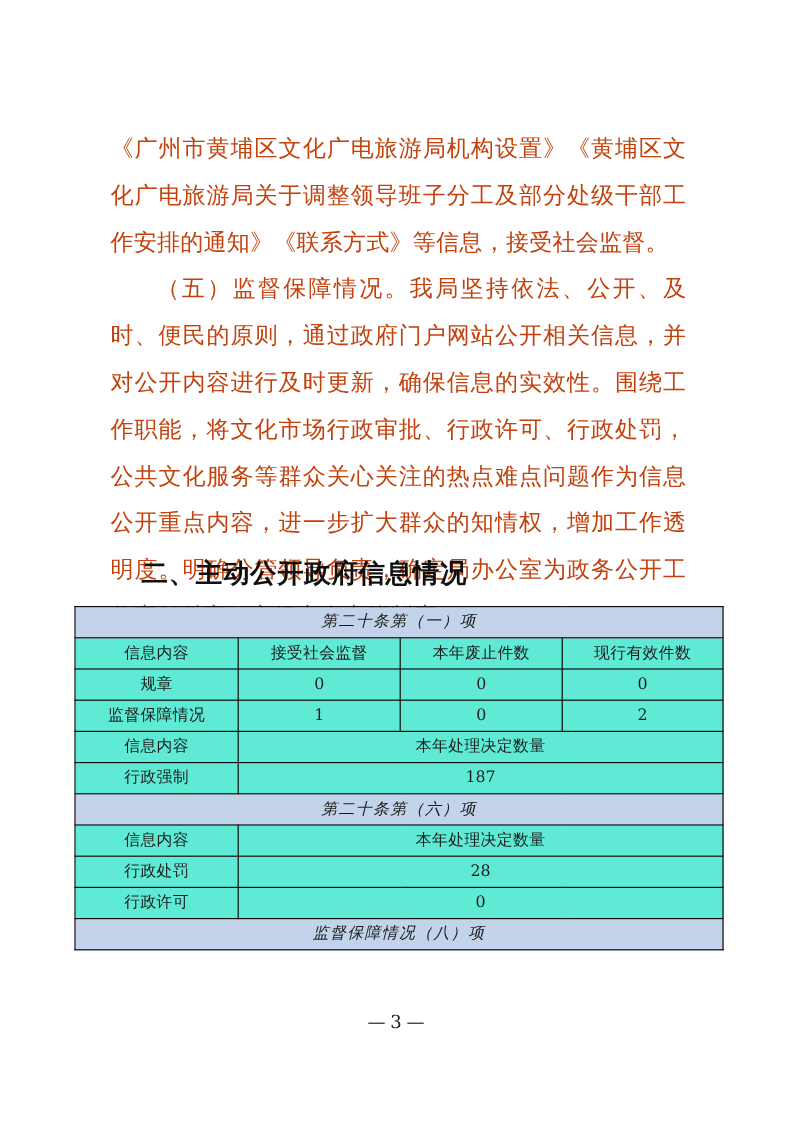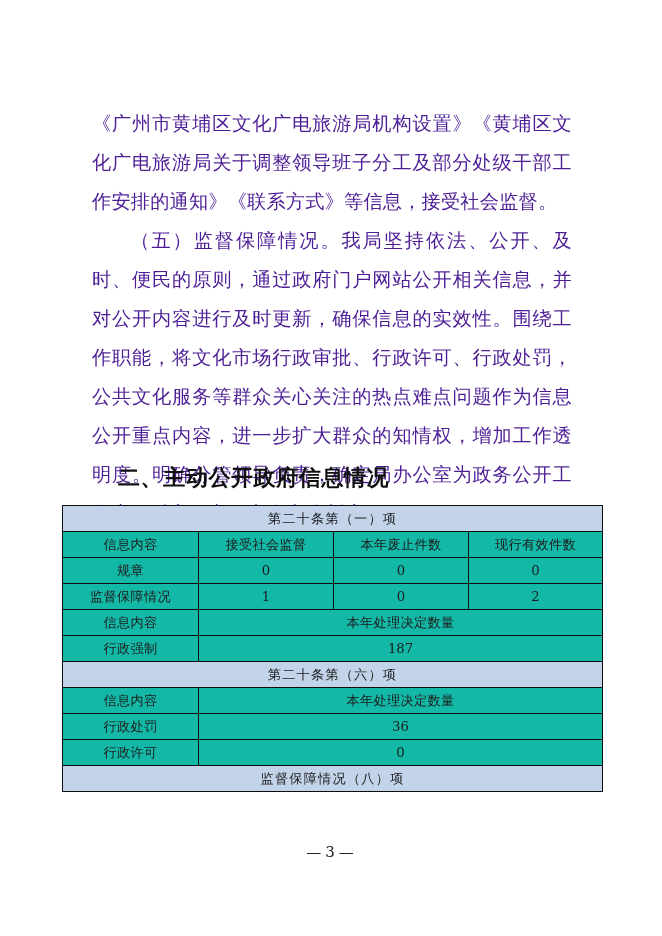--- a/index.html
+++ b/index.html
@@ -31,21 +31,21 @@
   }
 
   .para {
     font-family: "DejaVu Serif", "Liberation Serif", serif;
     font-size: 19.2px;
     line-height: 39px;
     text-align: justify;
     text-justify: inter-ideograph;
     letter-spacing: 0.2px;
     margin: 0;
-    color: #4c1d95;
+    color: #c2410c;
   }
   .para.indent {
     text-indent: 2em;
   }
 
   
   .section-heading {
     position: absolute;
     left: 118px;
     top: 463px;
@@ -69,26 +69,27 @@
     font-size: 13.2px;
     color: #1c1c1c;
   }
   .data-table td {
     border: 1px solid #0d0d0d;
     height: 25px;
     padding: 0 2px;
     text-align: center;
     vertical-align: middle;
     line-height: 1.15;
-    background: #14b8a6;
+    background: #5eead4;
     letter-spacing: 0.3px;
   }
   .data-table td.group-header {
     background: #c3d4ea;
     letter-spacing: 1.2px;
+    font-style: italic;
   }
   .data-table td.num {
     font-family: "DejaVu Serif", "Liberation Serif", serif;
     letter-spacing: 0;
   }
 
   
   .page-footer {
     position: absolute;
     left: 0;
@@ -158,21 +159,21 @@
 
       <tr>
         <td class="group-header" colspan="4">第二十条第（六）项</td>
       </tr>
       <tr>
         <td>信息内容</td>
         <td colspan="3">本年处理决定数量</td>
       </tr>
       <tr>
         <td>行政处罚</td>
-        <td class="num" colspan="3">36</td>
+        <td class="num" colspan="3">28</td>
       </tr>
       <tr>
         <td>行政许可</td>
         <td class="num" colspan="3">0</td>
       </tr>
 
       <tr>
         <td class="group-header" colspan="4">监督保障情况（八）项</td>
       </tr>
 

